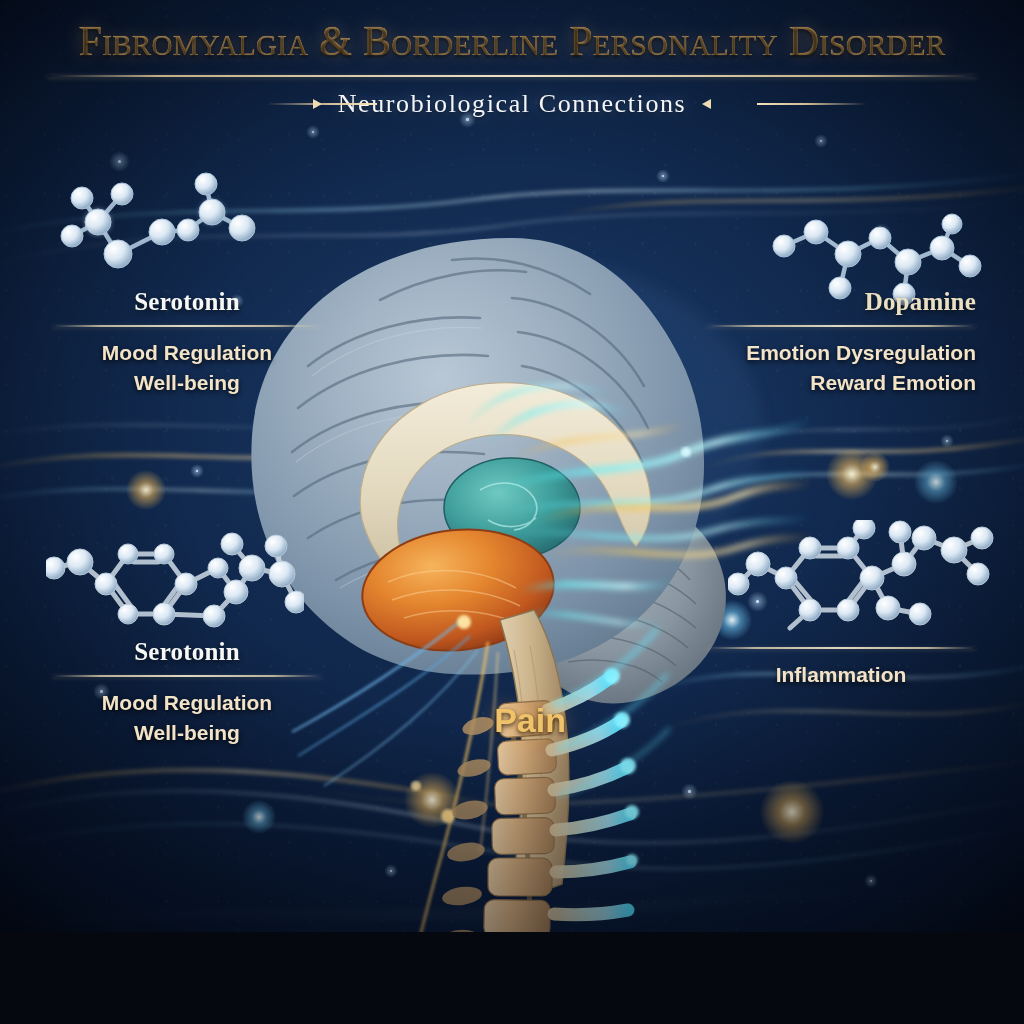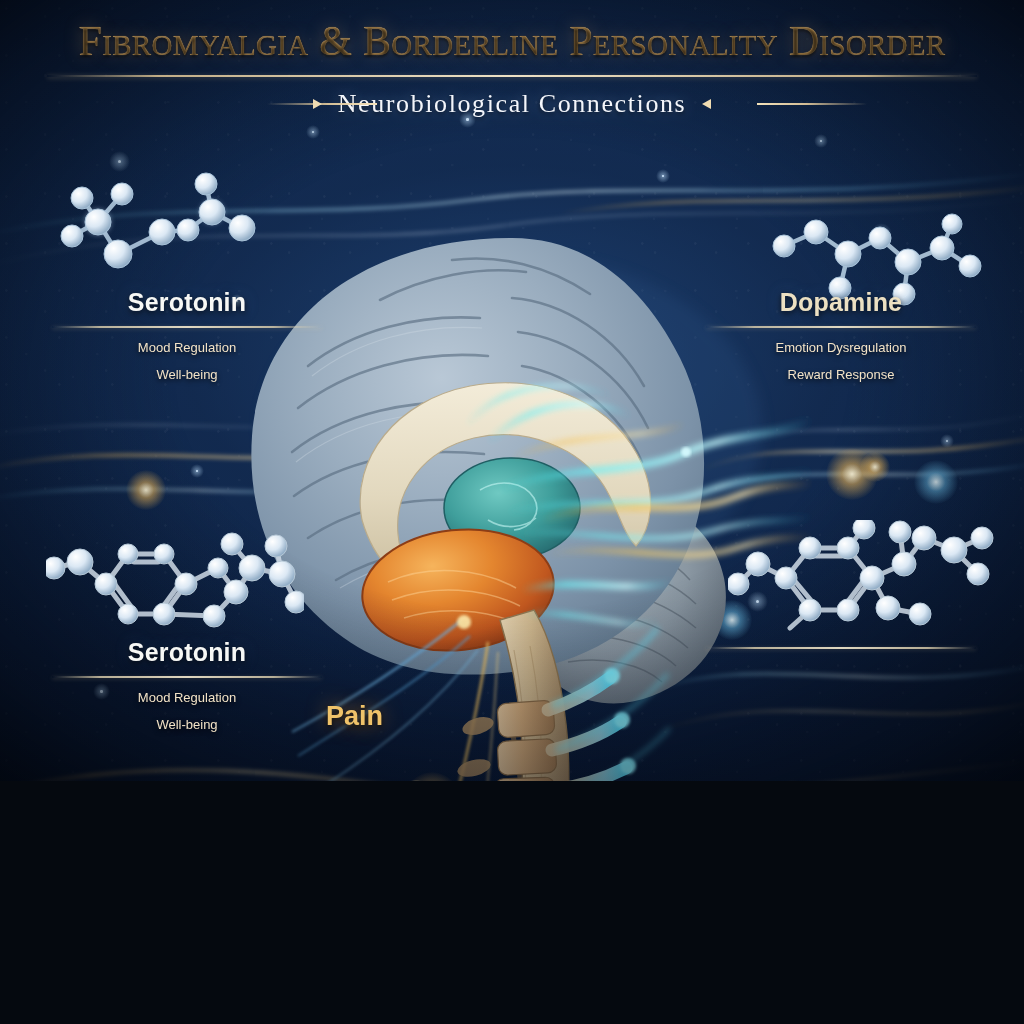--- a/index.html
+++ b/index.html
@@ -3,21 +3,21 @@
 <meta charset="utf-8">
 <title>Fibromyalgia &amp; Borderline Personality Disorder</title>
 <style>
   html,body{margin:0;padding:0;background:#05090f;}
   body{
     font-family:"Liberation Sans", sans-serif;
     -webkit-font-smoothing:antialiased;
   }
   #poster{
     position:relative;
-    width:1024px;height:781px;
+    width:1024px;height:932px;
     overflow:hidden;
     background:
       radial-gradient(ellipse 70% 55% at 50% 46%, rgba(30,64,112,0.85) 0%, rgba(18,40,76,0.55) 45%, rgba(10,22,46,0) 78%),
       radial-gradient(ellipse 120% 90% at 50% 40%, #16355f 0%, #112a50 35%, #0b1c3a 62%, #071226 88%, #040b18 100%);
   }
 
   
   .grain{
     position:absolute;inset:0;
     background-image:
@@ -74,43 +74,44 @@
   .orn i{position:absolute;top:4px;height:1.5px;width:100%;
     background:linear-gradient(90deg,rgba(214,184,126,0) 0%,rgba(232,206,158,.9) 55%,rgba(244,226,186,1) 100%);}
   .orn.r i{background:linear-gradient(270deg,rgba(214,184,126,0) 0%,rgba(232,206,158,.9) 55%,rgba(244,226,186,1) 100%);}
   .orn b{position:absolute;top:0;right:0;width:0;height:0;
     border-top:5px solid transparent;border-bottom:5px solid transparent;border-left:9px solid #f0dcb2;}
   .orn.r b{left:0;right:auto;border-left:none;border-right:9px solid #f0dcb2;}
 
   
   .label{position:absolute;z-index:35;width:270px;}
   .label.tl{left:52px;top:288px;text-align:center;}
-  .label.tr{left:706px;top:288px;text-align:center;}
+  .label.tr{left:706px;top:288px;text-align:right;}
   .label.bl{left:52px;top:638px;text-align:center;}
   .label.br{left:706px;top:638px;text-align:center;}
 
   .label h3{
     margin:0;font-size:25px;font-weight:bold;letter-spacing:.2px;
     text-shadow:0 2px 6px rgba(0,0,0,.85), 0 0 16px rgba(120,170,240,.25);
+    font-family:Liberation Serif, serif;
   }
   .label.tl h3,.label.bl h3{color:#f7f8f5;}
   .label.tr h3,.label.br h3{color:#ece0c2;}
   .lbl-rule{
     height:1.5px;margin:9px 0 11px;
     background:linear-gradient(90deg,rgba(205,186,144,0) 0%,rgba(226,212,176,.8) 18%,rgba(242,232,205,.92) 50%,rgba(226,212,176,.8) 82%,rgba(205,186,144,0) 100%);
     box-shadow:0 1px 4px rgba(230,210,160,.22);
   }
   .label p{
-    margin:9px;font-size:13px;line-height:1.45;color:#f3e3c7;font-weight:400;
+    margin:0;font-size:21px;line-height:1.45;color:#f3e3c7;font-weight:700;
     text-shadow:0 2px 5px rgba(0,0,0,.8);
   }
 
   .pain{
-    position:absolute;left:326px;top:700px;width:240px;text-align:left;z-index:36;
-    font-size:27px;font-weight:bold;line-height:1.2;
+    position:absolute;left:326px;top:700px;width:240px;text-align:right;z-index:36;
+    font-size:34px;font-weight:bold;line-height:1.2;
     color:#f0c36a;
     text-shadow:0 0 20px rgba(255,176,60,.5), 0 2px 5px rgba(0,0,0,.85);
   }
 
   
   .mol{position:absolute;z-index:30;pointer-events:none;}
   .mol.tl{left:46px;top:170px;}
   .mol.tr{left:756px;top:210px;}
   .mol.bl{left:46px;top:528px;}
   .mol.br{left:728px;top:520px;}
@@ -607,32 +608,33 @@
     <h3>Serotonin</h3>
     <div class="lbl-rule"></div>
     <p>Mood Regulation</p>
     <p>Well-being</p>
   </div>
 
   <div class="label tr">
     <h3>Dopamine</h3>
     <div class="lbl-rule"></div>
     <p>Emotion Dysregulation</p>
-    <p>Reward Response</p>
+    <p>Reward Emotion</p>
   </div>
 
   <div class="label bl">
     <h3>Serotonin</h3>
     <div class="lbl-rule"></div>
     <p>Mood Regulation</p>
     <p>Well-being</p>
   </div>
 
   <div class="label br">
     <div class="lbl-rule"></div>
+    <p>Inflammation</p>
   </div>
 
   <div class="pain">
     <div>Pain</div>
   </div>
 
   <div class="vignette"></div>
 </div>
 
 </body></html>

